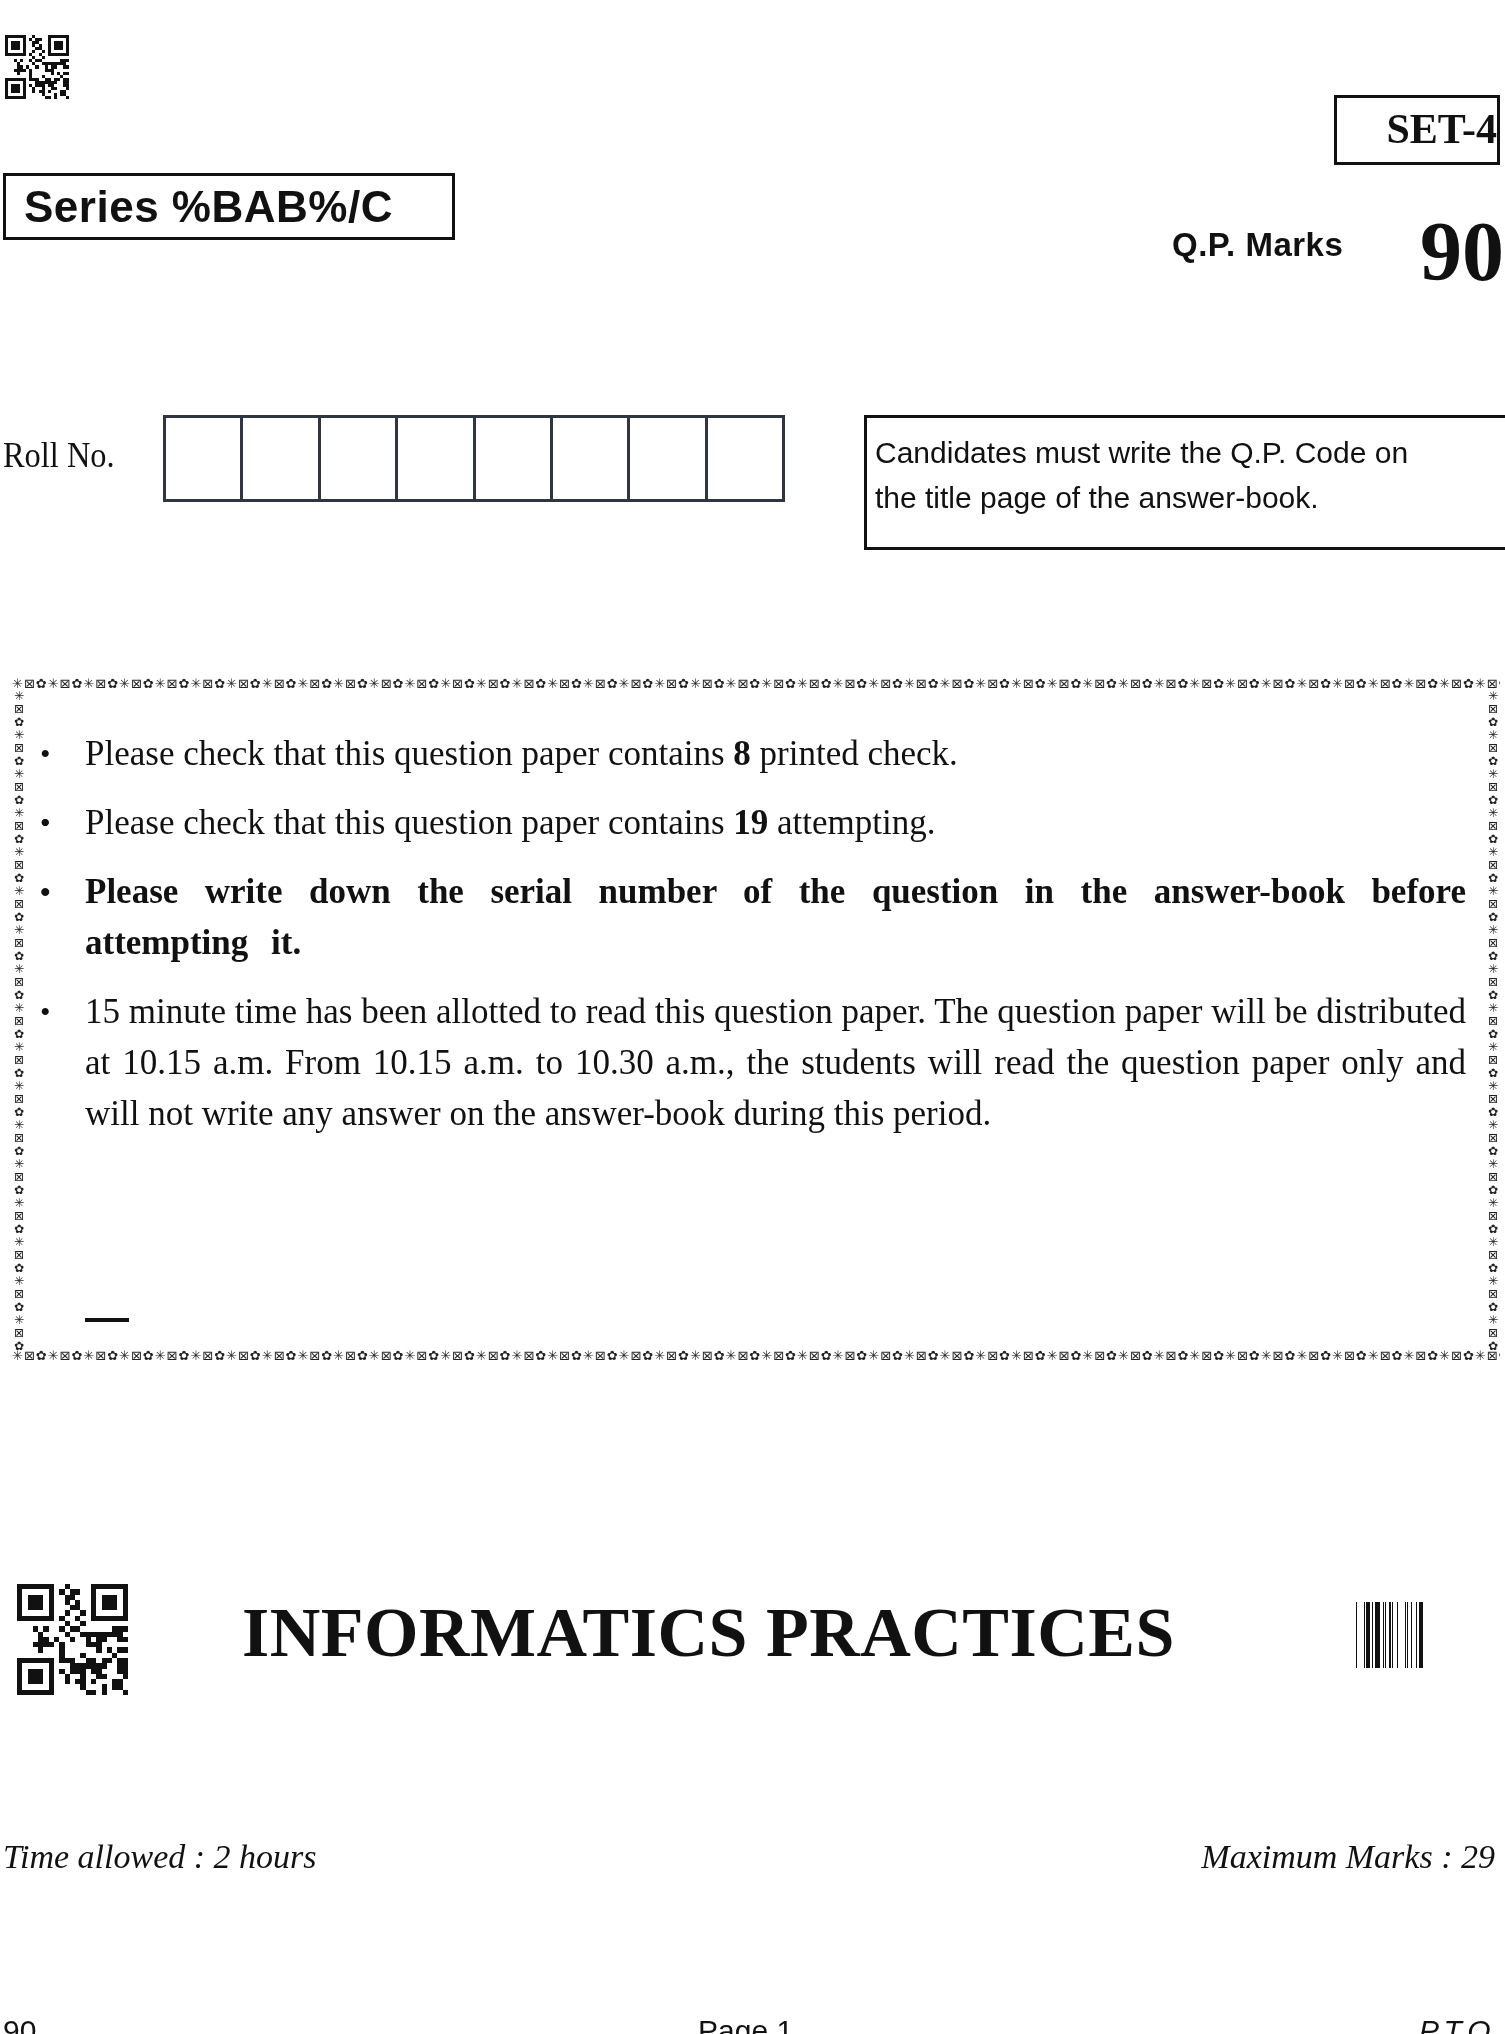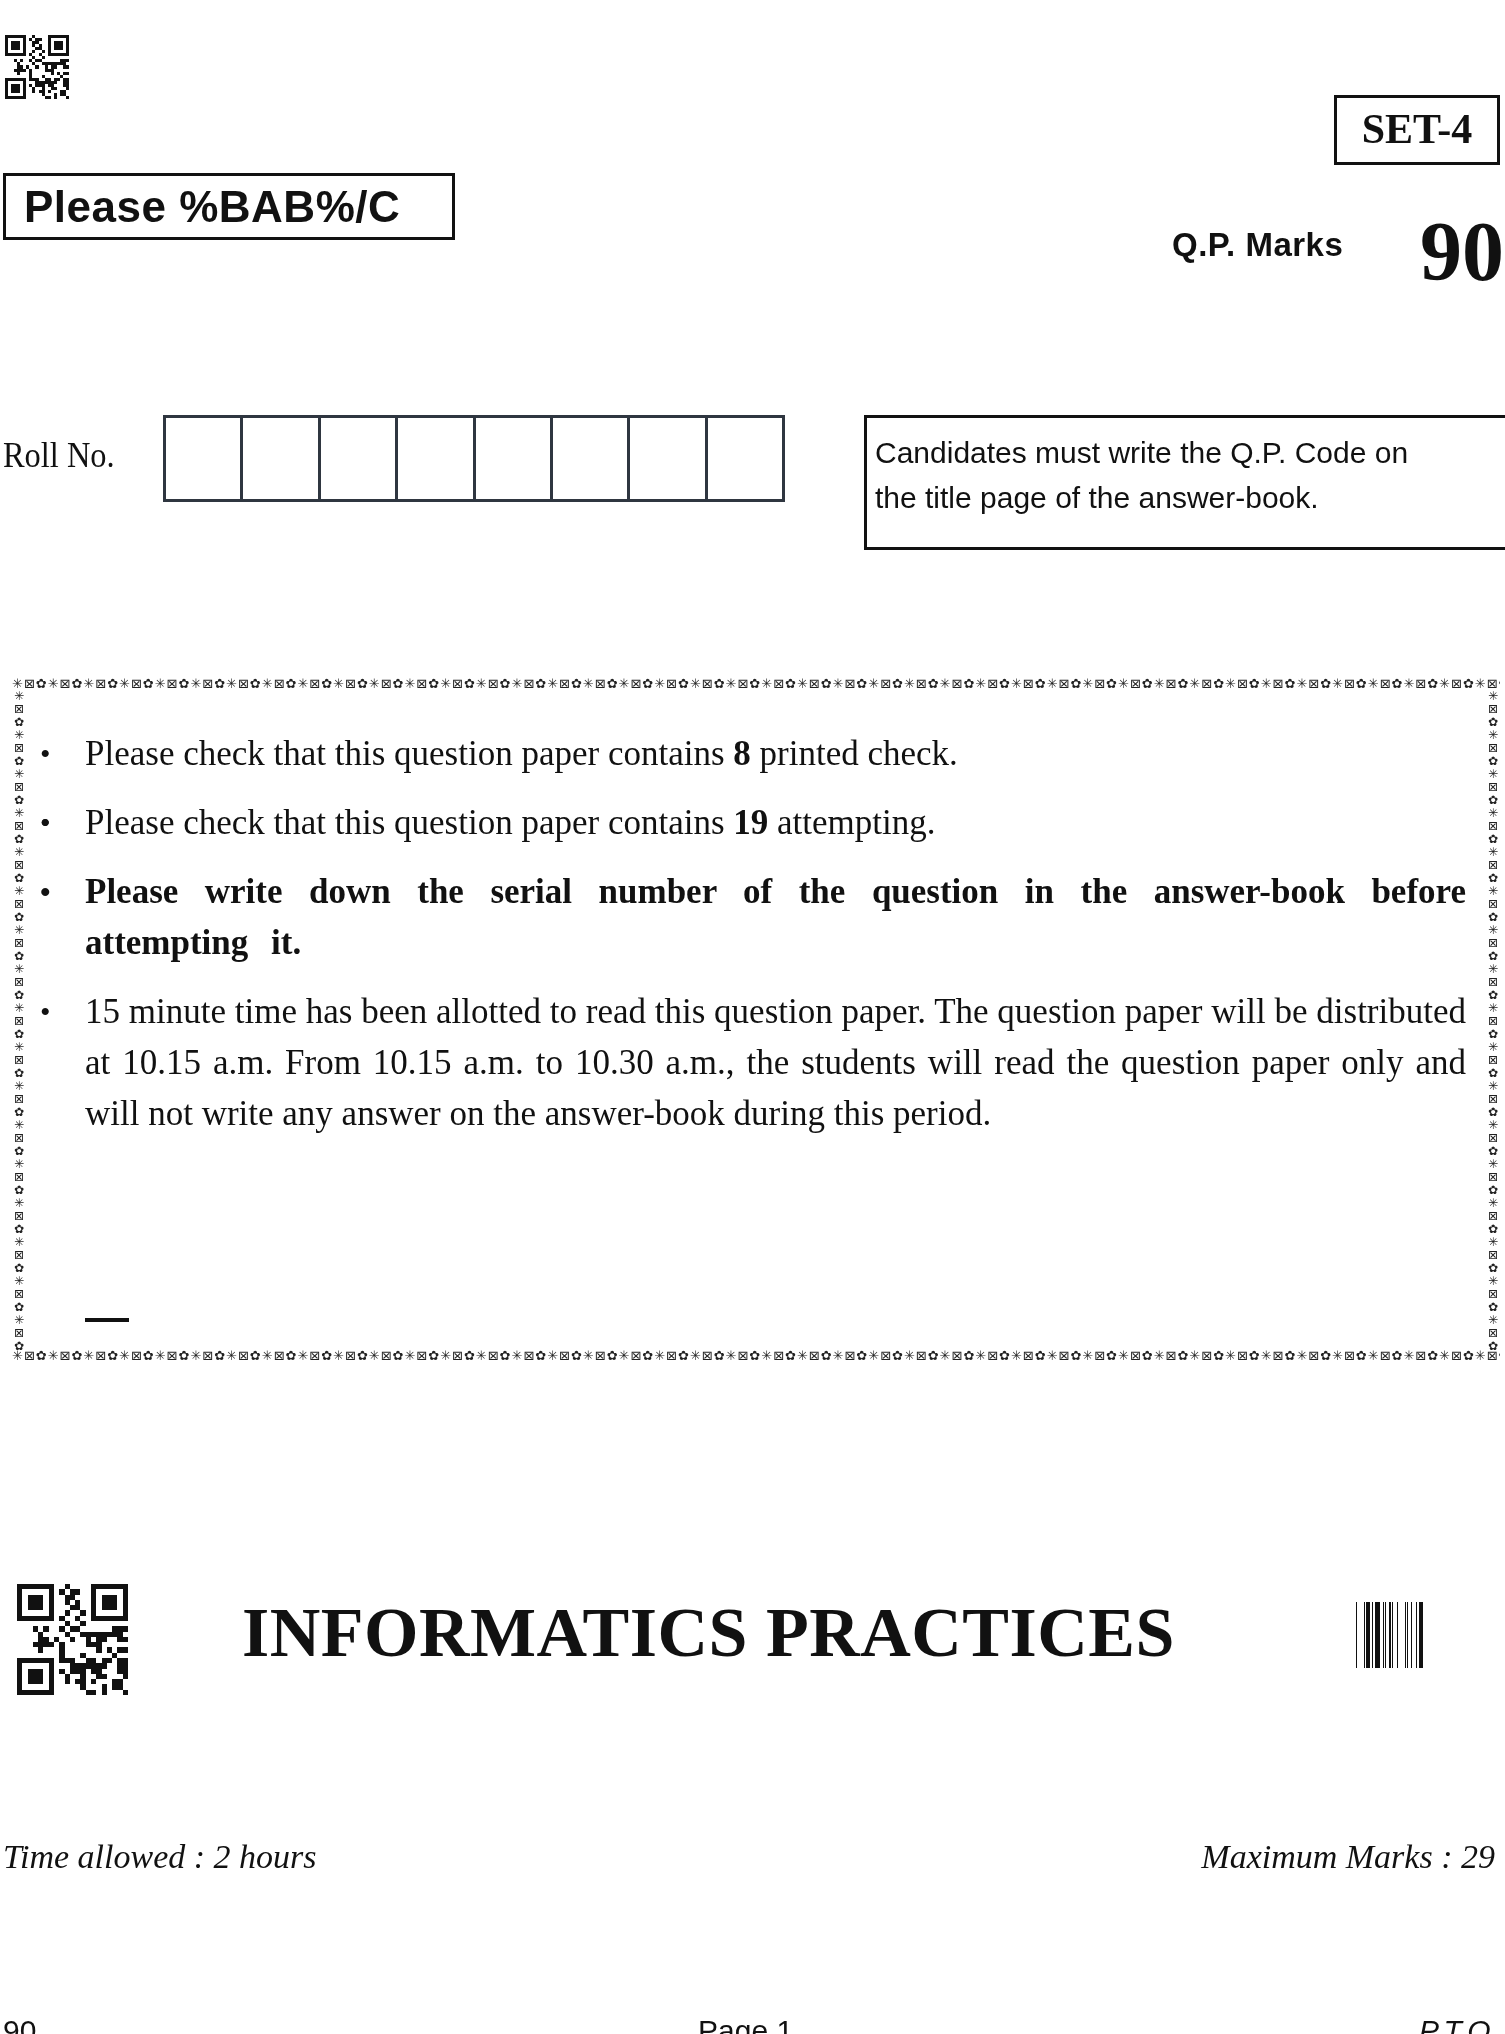--- a/index.html
+++ b/index.html
@@ -19,21 +19,21 @@
     border: 3px solid #111;
     font-family: "Liberation Sans", sans-serif; font-weight: bold;
     font-size: 44px; line-height: 61px; padding-left: 18px;
     letter-spacing: 0.5px;
   }
 
   .set-box {
     left: 1334px; top: 95px; width: 166px; height: 70px;
     border: 3px solid #111;
     font-family: "Liberation Serif", serif; font-weight: bold;
-    font-size: 42px; line-height: 62px; text-align: center;
+    font-size: 42px; line-height: 62px; text-align: right;
   }
 
   .qp-label {
     left: 1172px; top: 226px;
     font-family: "Liberation Sans", sans-serif; font-weight: bold;
     font-size: 33px; letter-spacing: 0.5px;
   }
   .qp-code {
     left: 1420px; top: 210px;
     font-family: "Liberation Serif", serif; font-weight: bold;
@@ -552,21 +552,21 @@
     <span class="b"></span>
     <span class="b"></span>
     <span></span>
     <span class="b"></span>
     <span></span>
     <span></span>
     <span></span>
     <span class="b"></span>
   </div>
 
-<div class="abs series-box">Please %BAB%/C</div>
+<div class="abs series-box">Series %BAB%/C</div>
 
 <div class="abs set-box">SET-4</div>
 
 <div class="abs qp-label">Q.P. Marks</div>
 <div class="abs qp-code">90</div>
 
 <div class="abs roll-label">Roll No.</div>
 <div class="abs roll-boxes" id="roll-boxes">
     <div class="roll-cell"></div>
     <div class="roll-cell"></div>

